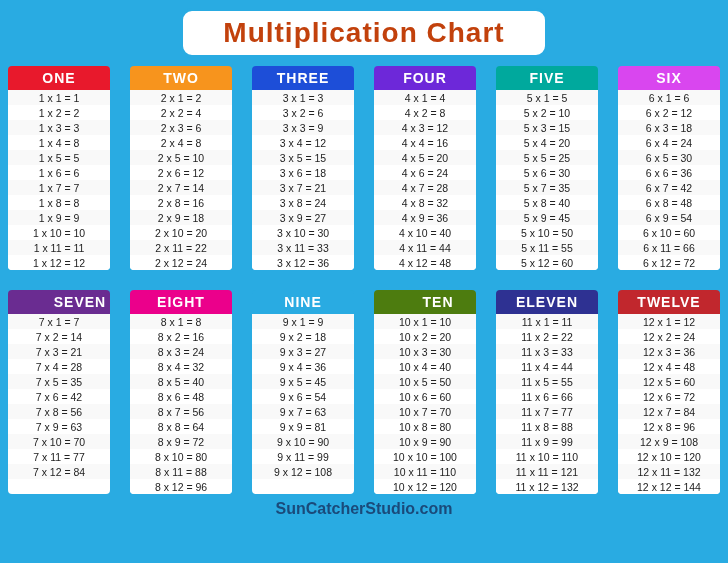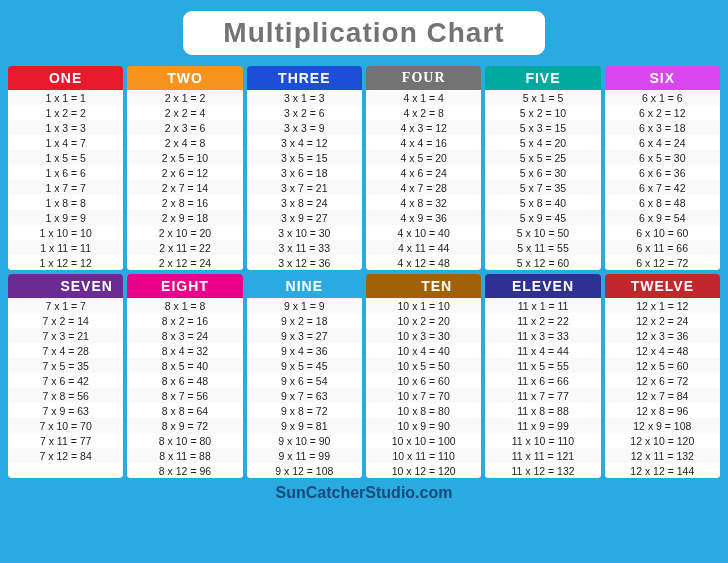--- a/index.html
+++ b/index.html
@@ -14,29 +14,29 @@
       padding: 8px;
     }
     #title-container {
       background: white;
       border: 3px solid #29abe2;
       border-radius: 12px;
       padding: 6px 40px;
       margin-bottom: 8px;
     }
     #main-title {
-      color: #737373;
+      color: #c2410c;
       font-size: 28px;
       font-weight: 900;
       letter-spacing: 1px;
     }
     #chart-wrapper {
       display: grid;
       grid-template-columns: repeat(6, 1fr);
-      gap: 4px;
+      gap: 20px;
       width: 100%;
     }
     .section {
       display: flex;
       flex-direction: column;
       border-radius: 4px;
       overflow: hidden;
     }
     .section-header {
       text-align: center;
@@ -66,45 +66,45 @@
       margin-top: 6px;
       color: #1a4a7a;
       font-size: 16px;
       font-weight: 600;
     }
 
     
     .color-red .section-header { background: #e8192c; }
     .color-orange .section-header { background: #f7941d; }
     .color-yellow .section-header { background: #1d4ed8; }
-    .color-green .section-header { background: #737373; font-family: Liberation Serif, serif; }
+    .color-green .section-header { background: #6d28d9; }
     .color-teal .section-header { background: #00a99d; }
     .color-purple .section-header { background: #d946ef; }
     .color-dpurple .section-header { background: #6a2c91; padding-left: 44px; }
     .color-pink .section-header { background: #eb008b; }
     .color-lblue .section-header { background: #29abe2; }
-    .color-lgreen .section-header { background: #a16207; padding-left: 28px; }
+    .color-lgreen .section-header { background: #4d7c0f; padding-left: 28px; }
     .color-navy .section-header { background: #2e3192; }
     .color-dred .section-header { background: #c1272d; }
   </style>
 </head>
 <body>
 
 <div id="title-container">
   <div id="main-title">Multiplication Chart</div>
 </div>
 
 <div id="chart-wrapper">
 <div class="section color-red">
       <div class="section-header">ONE</div>
       <div class="section-body">
         <div class="row-item">1 x 1 = 1</div>
         <div class="row-item">1 x 2 = 2</div>
         <div class="row-item">1 x 3 = 3</div>
-        <div class="row-item">1 x 4 = 7</div>
+        <div class="row-item">1 x 4 = 8</div>
         <div class="row-item">1 x 5 = 5</div>
         <div class="row-item">1 x 6 = 6</div>
         <div class="row-item">1 x 7 = 7</div>
         <div class="row-item">1 x 8 = 8</div>
         <div class="row-item">1 x 9 = 9</div>
         <div class="row-item">1 x 10 = 10</div>
         <div class="row-item">1 x 11 = 11</div>
         <div class="row-item">1 x 12 = 12</div>
       </div>
     </div>
@@ -229,21 +229,20 @@
     <div class="section color-lblue">
       <div class="section-header">NINE</div>
       <div class="section-body">
         <div class="row-item">9 x 1 = 9</div>
         <div class="row-item">9 x 2 = 18</div>
         <div class="row-item">9 x 3 = 27</div>
         <div class="row-item">9 x 4 = 36</div>
         <div class="row-item">9 x 5 = 45</div>
         <div class="row-item">9 x 6 = 54</div>
         <div class="row-item">9 x 7 = 63</div>
-        <div class="row-item">9 x 8 = 72</div>
         <div class="row-item">9 x 9 = 81</div>
         <div class="row-item">9 x 10 = 90</div>
         <div class="row-item">9 x 11 = 99</div>
         <div class="row-item">9 x 12 = 108</div>
       </div>
     </div>
     <div class="section color-lgreen">
       <div class="section-header">TEN</div>
       <div class="section-body">
         <div class="row-item">10 x 1 = 10</div>

